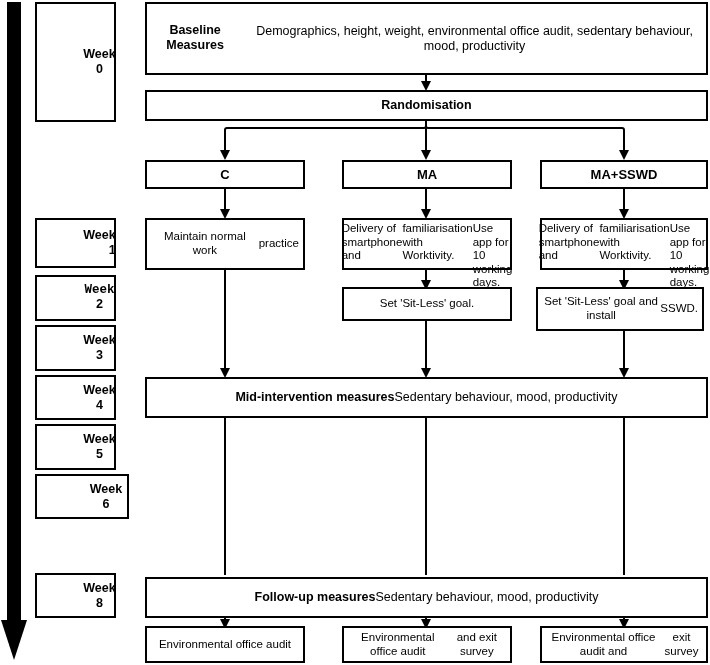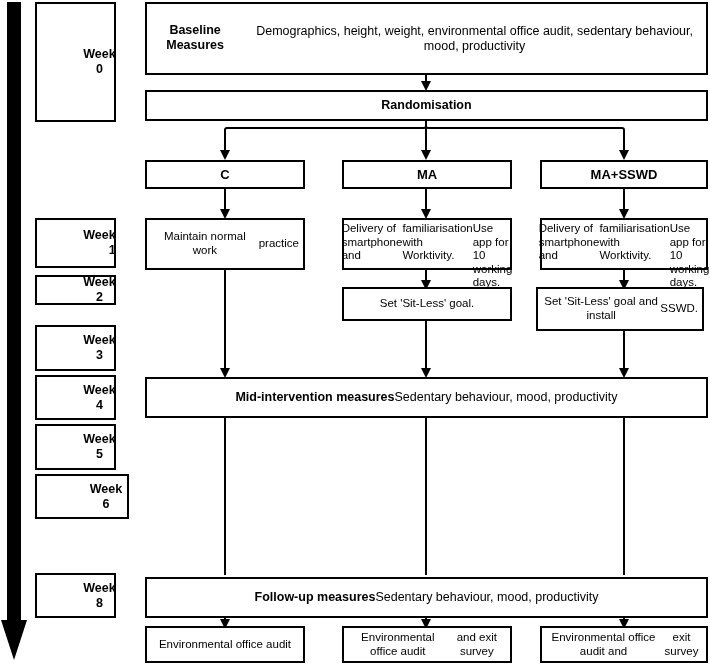--- a/index.html
+++ b/index.html
@@ -106,21 +106,21 @@
       <path d="M 1 620 L 27 620 L 14 660 Z" fill="#000000"></path>
     </g>
   </svg>
 
   <div class="box week-box" style="left:35px; top:2px; width:81px; height:120px;">
     <span>Week 0</span>
   </div>
   <div class="box week-box" style="left:35px; top:218px; width:81px; height:50px;text-align:right;">
     <span>Week 1</span>
   </div>
-  <div class="box week-box" style="left:35px; top:275px; width:81px; height:30px;">
+  <div class="box week-box" style="left:35px; top:275px; width:81px; height:46px;font-family:Liberation Mono, monospace;">
     <span>Week 2</span>
   </div>
   <div class="box week-box" style="left:35px; top:325px; width:81px; height:46px;">
     <span>Week 3</span>
   </div>
   <div class="box week-box" style="left:35px; top:375px; width:81px; height:45px;">
     <span>Week 4</span>
   </div>
   <div class="box week-box" style="left:35px; top:424px; width:81px; height:46px;">
     <span>Week 5</span>

